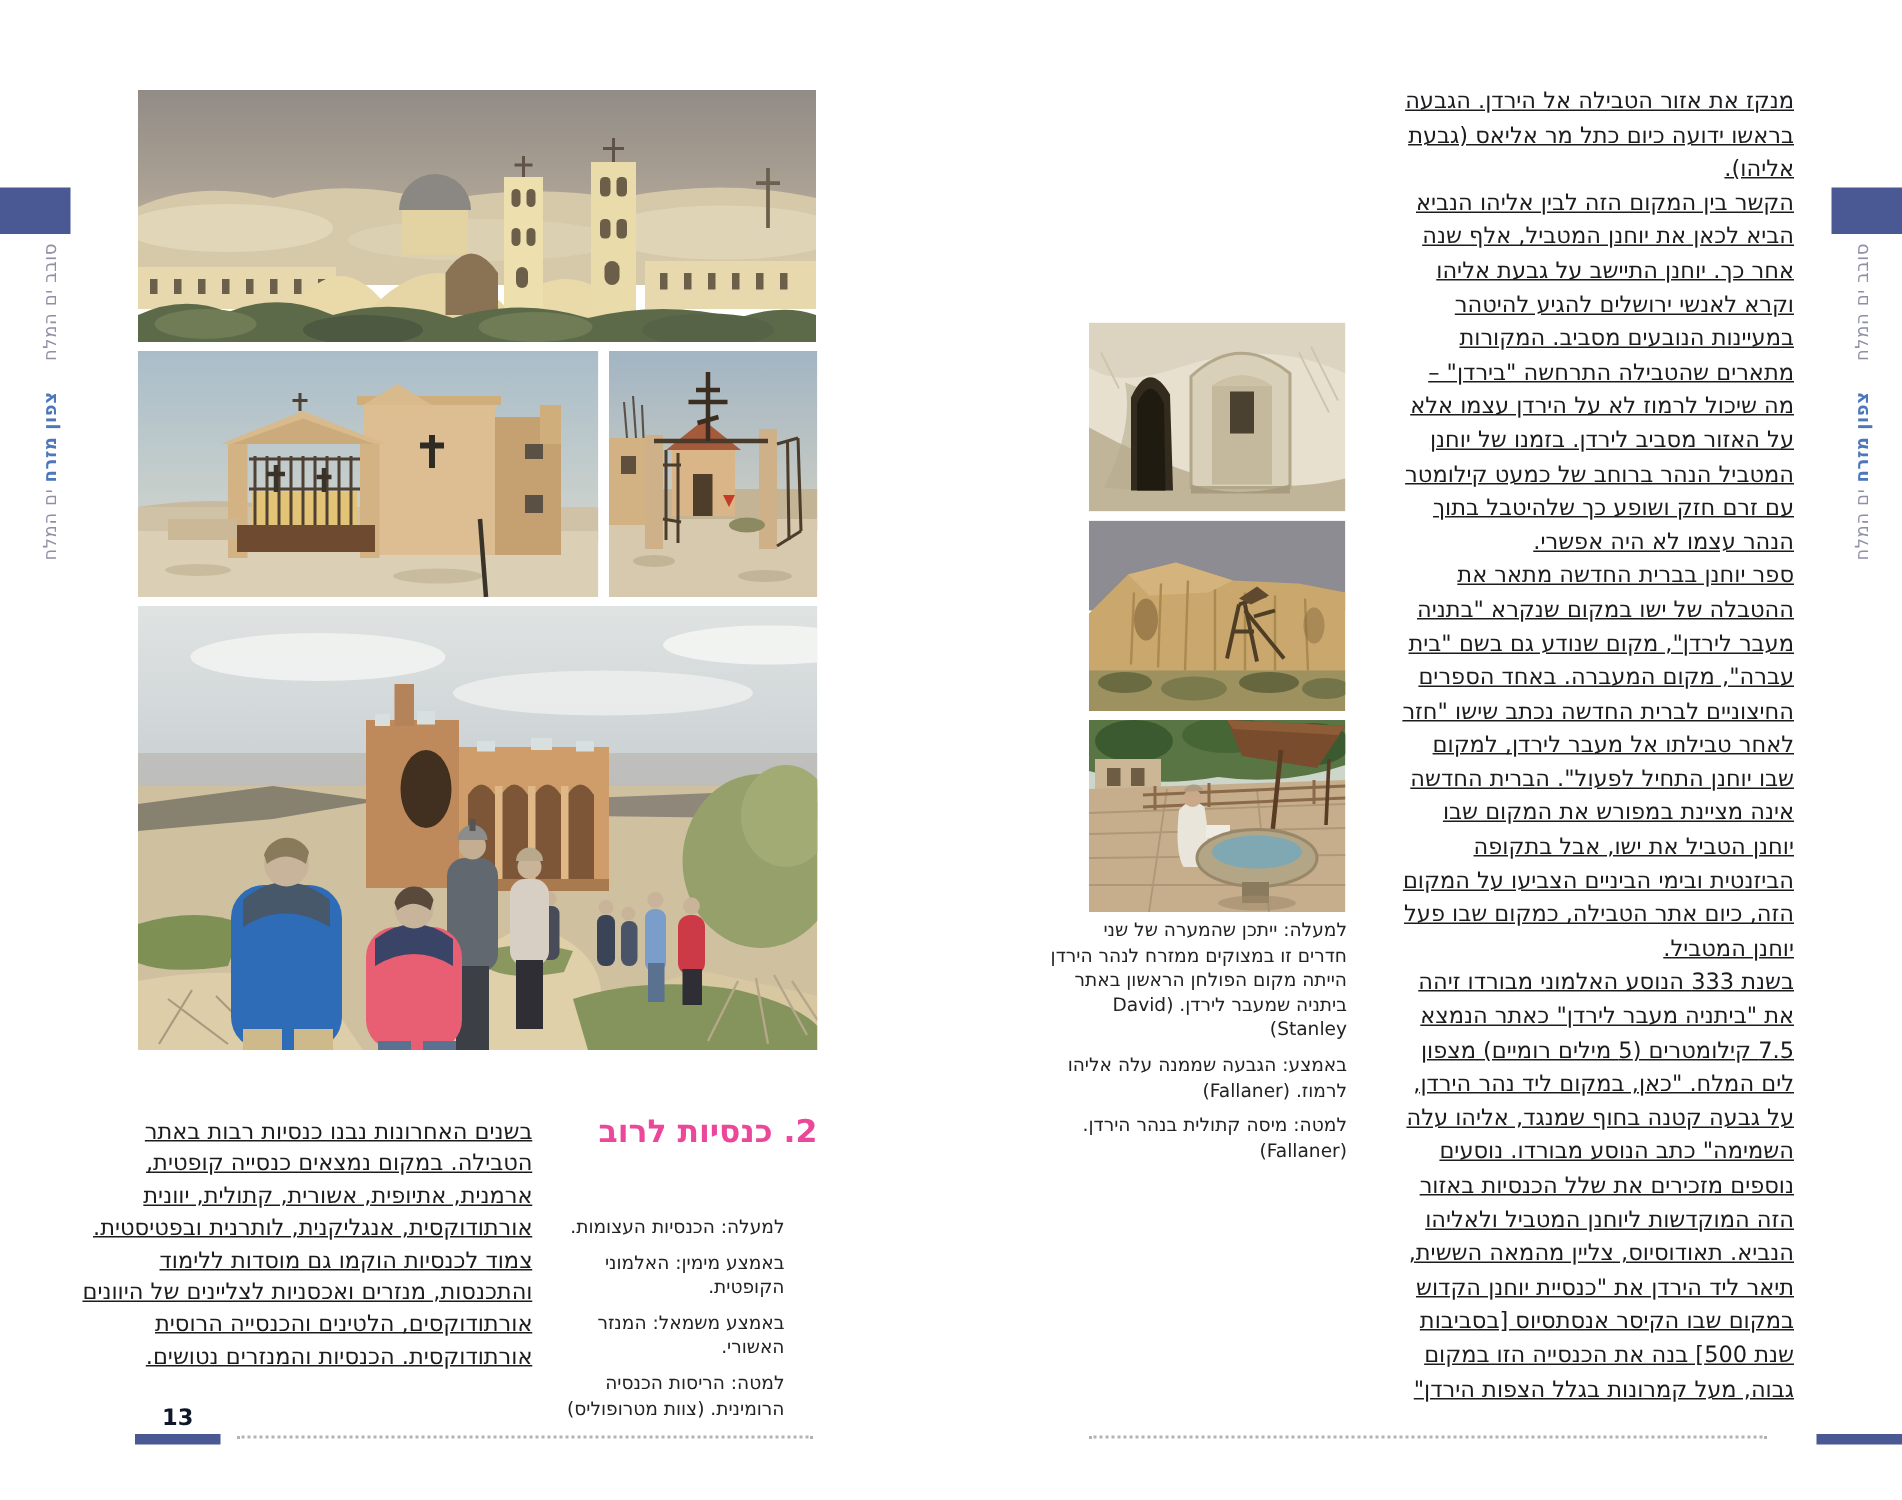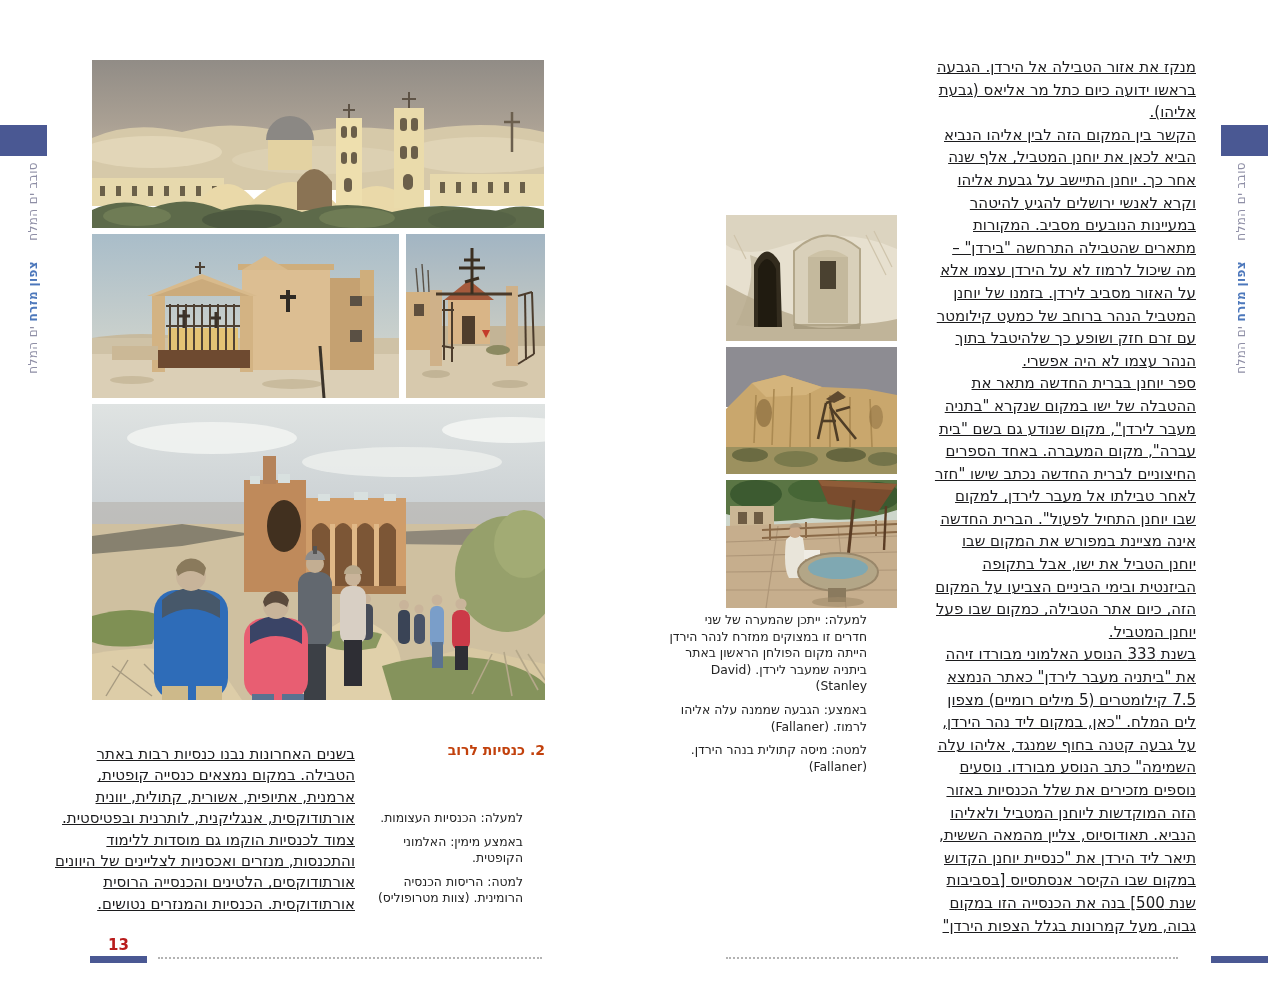--- a/index.html
+++ b/index.html
@@ -4,36 +4,36 @@
 <style>
   html,body{margin:0;padding:0;background:#fff;}
   .sheet{position:relative;width:1268px;height:1000px;background:#ffffff;overflow:hidden;
          font-family:"DejaVu Sans", sans-serif;}
   .photo{position:absolute;overflow:hidden;}
   .photo svg{display:block;}
   
   .bodytext{position:absolute;direction:rtl;text-align:right;color:#1c1c1e;
             font-size:15px;line-height:22.6px;overflow:hidden;text-decoration:underline;}
   .bodytext p{margin:0;}
-  .heading{position:absolute;direction:rtl;text-align:right;color:#c2410c;
-           font-weight:bold;font-size:14px;}
+  .heading{position:absolute;direction:rtl;text-align:right;color:#ec4899;
+           font-weight:bold;font-size:21px;}
   .caps{position:absolute;direction:rtl;text-align:right;color:#232323;
         font-size:12.4px;line-height:16.6px;}
   .caps p{margin:0 0 7px 0;}
   
   .edge-tab{position:absolute;width:47px;height:31px;background:#4a5893;}
   .vtext{position:absolute;transform-origin:0 0;transform:rotate(-90deg);
          white-space:nowrap;direction:rtl;font-size:12px;letter-spacing:.4px;width:240px;height:16px;
          text-align:right;}
   .vt-gray{color:#8f8fa6;}
   .vt-blue{color:#4c77bb;font-weight:bold;}
   .vt-gap{margin-left:16px;}
   
   .pagenum{position:absolute;width:57px;text-align:center;top:936px;
-           font-size:15px;font-weight:bold;color:#b91c1c;}
+           font-size:15px;font-weight:bold;color:#0f172a;}
   .numbar{position:absolute;top:956px;width:57px;height:7px;background:#4a5893;}
   .dots{position:absolute;top:957px;height:0;border-top:2px dotted #b3b3b3;}
 </style>
 </head>
 <body>
 
 <div class="sheet">
 
   <div class="edge-tab" style="left:0;top:125px;"></div>
   <div class="vtext" style="left:26px;top:402px;">
@@ -331,20 +331,21 @@
         <rect x="190" y="290" width="22" height="6" fill="#5a7290"></rect>
       </g>
     </svg>
   </div>
 
   <div class="heading" style="left:380px;top:742px;width:165px;">2. כנסיות לרוב</div>
 
   <div class="caps" style="left:358px;top:810px;width:165px;">
     <p>למעלה: הכנסיות העצומות.</p>
     <p>באמצע מימין: האלמוני הקופטית.</p>
+    <p>באמצע משמאל: המנזר האשורי.</p>
     <p>למטה: הריסות הכנסיה הרומינית. (צוות מטרופוליס)</p>
   </div>
 
   <div class="bodytext" style="left:48px;top:744px;width:307px;height:196px;line-height:21.4px;">
     <p>בשנים האחרונות נבנו כנסיות רבות באתר הטבילה. במקום נמצאים כנסייה קופטית, ארמנית, אתיופית, אשורית, קתולית, יוונית אורתודוקסית, אנגליקנית, לותרנית ובפטיסטית. צמוד לכנסיות הוקמו גם מוסדות ללימוד והתכנסות, מנזרים ואכסניות לצליינים של היוונים אורתודוקסים, הלטינים והכנסייה הרוסית אורתודוקסית. הכנסיות והמנזרים נטושים.</p>
   </div>
 
   <div class="pagenum" style="left:90px;">13</div>
   <div class="numbar" style="left:90px;"></div>
   <div class="dots" style="left:158px;width:384px;"></div>
@@ -446,21 +447,21 @@
       <path d="M63 48 A7 7 0 0 1 76 47 Z" fill="#b09a80"></path>
       <rect x="78" y="70" width="16" height="9" fill="#efece4"></rect>
 
       <ellipse cx="112" cy="92" rx="40" ry="19" fill="#b3a687" stroke="#99876a" stroke-width="2"></ellipse>
       <ellipse cx="112" cy="88" rx="30" ry="11" fill="#7fa8b2"></ellipse>
       <rect x="102" y="108" width="18" height="14" fill="#8a7a5e"></rect>
       <ellipse cx="112" cy="122" rx="26" ry="5" fill="#a08a6a" opacity=".6"></ellipse>
     </svg>
   </div>
 
-  <div class="caps" style="left:669px;top:612px;width:198px;">
+  <div class="caps" style="left:700px;top:612px;width:198px;">
     <p>למעלה: ייתכן שהמערה של שני חדרים זו במצוקים ממזרח לנהר הירדן הייתה מקום הפולחן הראשון באתר ביתניה שמעבר לירדן. (David Stanley)</p>
     <p>באמצע: הגבעה שממנה עלה אליהו לרמוז. (Fallaner)</p>
     <p>למטה: מיסה קתולית בנהר הירדן. (Fallaner)</p>
   </div>
 
   <div class="bodytext" style="left:933px;top:56px;width:263px;height:884px;">
     <p>מנקז את אזור הטבילה אל הירדן. הגבעה בראשו ידועה כיום כתל מר אליאס (גבעת אליהו).</p>
     <p>הקשר בין המקום הזה לבין אליהו הנביא הביא לכאן את יוחנן המטביל, אלף שנה אחר כך. יוחנן התיישב על גבעת אליהו וקרא לאנשי ירושלים להגיע להיטהר במעיינות הנובעים מסביב. המקורות מתארים שהטבילה התרחשה "בירדן" – מה שיכול לרמוז לא על הירדן עצמו אלא על האזור מסביב לירדן. בזמנו של יוחנן המטביל הנהר ברוחב של כמעט קילומטר עם זרם חזק ושופע כך שלהיטבל בתוך הנהר עצמו לא היה אפשרי.</p>
     <p>ספר יוחנן בברית החדשה מתאר את ההטבלה של ישו במקום שנקרא "בתניה מעבר לירדן", מקום שנודע גם בשם "בית עברה", מקום המעברה. באחד הספרים החיצוניים לברית החדשה נכתב שישו "חזר לאחר טבילתו אל מעבר לירדן, למקום שבו יוחנן התחיל לפעול". הברית החדשה אינה מציינת במפורש את המקום שבו יוחנן הטביל את ישו, אבל בתקופה הביזנטית ובימי הביניים הצביעו על המקום הזה, כיום אתר הטבילה, כמקום שבו פעל יוחנן המטביל.</p>
     <p>בשנת 333 הנוסע האלמוני מבורדו זיהה את "ביתניה מעבר לירדן" כאתר הנמצא 7.5 קילומטרים (5 מילים רומיים) מצפון לים המלח. "כאן, במקום ליד נהר הירדן, על גבעה קטנה בחוף שמנגד, אליהו עלה השמימה" כתב הנוסע מבורדו. נוסעים נוספים מזכירים את שלל הכנסיות באזור הזה המוקדשות ליוחנן המטביל ולאליהו הנביא. תאודוסיוס, צליין מהמאה הששית, תיאר ליד הירדן את "כנסיית יוחנן הקדוש במקום שבו הקיסר אנסתסיוס [בסביבות שנת 500] בנה את הכנסייה הזו במקום גבוה, מעל קמרונות בגלל הצפות הירדן" – התיאור מתאים לאחת הכנסיות שנחשפו במקום.</p>

